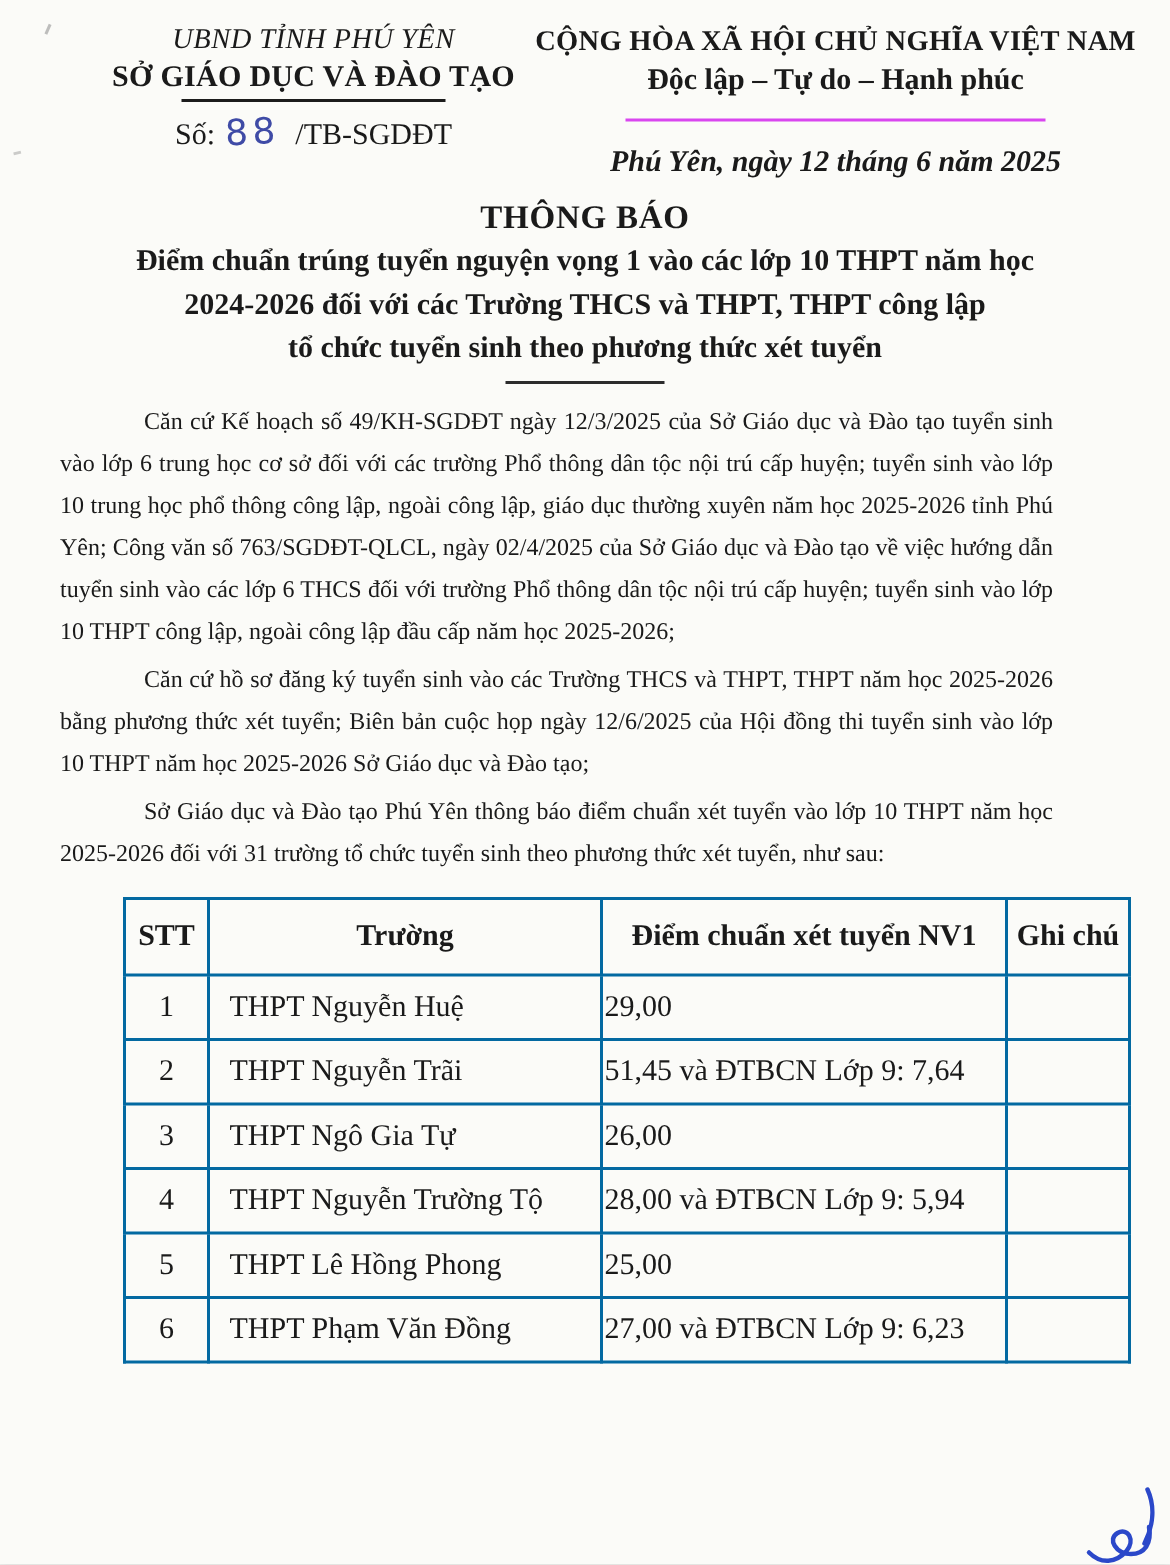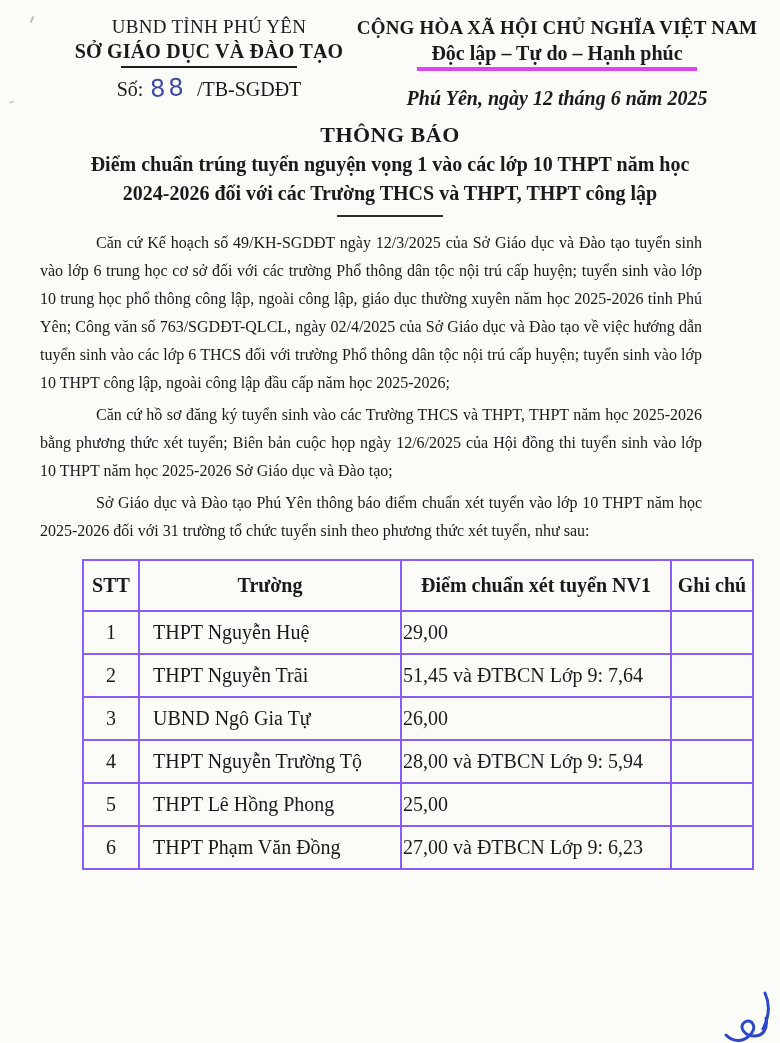--- a/index.html
+++ b/index.html
@@ -9,55 +9,55 @@
     margin:0 auto;
     background:#fbfbf8;
     font-family:"Liberation Serif", serif;
     color:#1a1a1a;
     overflow:hidden;
     box-shadow:0 0 6px rgba(0,0,0,.25);
   }
   
   .header { display:flex; padding:16px 18px 0 66px; }
   .header-left { width:286px; text-align:center; }
-  .hl-line1 { font-size:19px; letter-spacing:.3px; }
+  .hl-line1 { font-size:19px; letter-spacing:.3px;font-style:italic; }
   .hl-line2 { font-size:20px; font-weight:700; margin-top:2px; letter-spacing:.2px; }
   .hl-rule { width:176px; height:2px; background:#1c1c1c; margin:3px auto 10px; }
   .doc-number { font-size:20px; }
   .handwritten-number {
     display:inline-block;
     color:#3f4ba6;
     font-family:"DejaVu Sans", sans-serif;
     font-size:24px; line-height:20px;
     letter-spacing:3px;
     transform:rotate(-3deg);
     margin:0 10px 0 7px;
   }
   .header-right { flex:1; text-align:center; padding-top:1px; }
   .hr-country { font-size:19px; font-weight:700; letter-spacing:.2px; }
   .hr-motto {
     display:inline-block;
     font-size:20px; font-weight:700;
-    border-bottom:4px solid #d946ef;
-    padding:2px 14px 2px;
+    border-bottom:2px solid #d946ef;
+    padding:2px 14px 14px;
     margin-top:1px;
   }
   .hr-dateline { margin-top:16px; font-style:italic; font-size:20px; font-weight:600; }
   
   .title-block { text-align:center; margin-top:12px; }
   .doc-title { font-size:22px; font-weight:700; letter-spacing:.5px; }
   .doc-subtitle { font-size:20px; font-weight:700; line-height:26px; margin:3px auto 0; width:680px; }
   .title-rule { width:106px; height:2px; background:#2c2c2c; margin:9px auto 0; }
   
   .body-text { width:662px; margin:12px 0 0 40px; font-size:16px; line-height:28px; text-align:justify; }
   .body-text p { margin:0 0 4px; text-indent:56px; }
   .section-heading { font-size:20.5px; font-weight:700; margin:7px 0 0 128px; }
   
   table.scores { border-collapse:collapse; margin:14px 0 0 82px; }
-  table.scores th, table.scores td { border:2px solid #8b5cf6; font-size:20px; }
+  table.scores th, table.scores td { border:2px solid #0369a1; font-size:20px; }
   table.scores th { height:47px; font-weight:700; text-align:center; }
   table.scores td { height:39px; }
   td.cell-stt   { text-align:center; }
   td.cell-school{ text-align:left; padding-left:13px; }
   td.cell-score { }
   td.cell-note  { }
   
   .speck-1 { position:absolute; left:31px; top:16px; width:2px; height:7px; background:#8a8a8a; opacity:.55; transform:rotate(24deg); }
   .speck-2 { position:absolute; left:9px; top:101px; width:5px; height:2px; background:#909090; opacity:.45; transform:rotate(-14deg); }
   .pen-squiggle { position:absolute; right:1px; bottom:0; }
@@ -83,20 +83,21 @@
       <div class="hr-country">CỘNG HÒA XÃ HỘI CHỦ NGHĨA VIỆT NAM</div>
       <div><span class="hr-motto">Độc lập – Tự do – Hạnh phúc</span></div>
       <div class="hr-dateline">Phú Yên, ngày 12 tháng 6 năm 2025</div>
     </div>
   </div>
 
   <div class="title-block">
     <div class="doc-title">THÔNG BÁO</div>
     <div class="doc-subtitle">Điểm chuẩn trúng tuyển nguyện vọng 1 vào các lớp 10 THPT năm học</div>
     <div class="doc-subtitle">2024-2026 đối với các Trường THCS và THPT, THPT công lập</div>
+    <div class="doc-subtitle">tổ chức tuyển sinh theo phương thức xét tuyển</div>
     <div class="title-rule"></div>
   </div>
 
   <div class="body-text">
     <p>Căn cứ Kế hoạch số 49/KH-SGDĐT ngày 12/3/2025 của Sở Giáo dục và Đào tạo tuyển sinh vào lớp 6 trung học cơ sở đối với các trường Phổ thông dân tộc nội trú cấp huyện; tuyển sinh vào lớp 10 trung học phổ thông công lập, ngoài công lập, giáo dục thường xuyên năm học 2025-2026 tỉnh Phú Yên; Công văn số 763/SGDĐT-QLCL, ngày 02/4/2025 của Sở Giáo dục và Đào tạo về việc hướng dẫn tuyển sinh vào các lớp 6 THCS đối với trường Phổ thông dân tộc nội trú cấp huyện; tuyển sinh vào lớp 10 THPT công lập, ngoài công lập đầu cấp năm học 2025-2026;</p>
     <p>Căn cứ hồ sơ đăng ký tuyển sinh vào các Trường THCS và THPT, THPT năm học 2025-2026 bằng phương thức xét tuyển; Biên bản cuộc họp ngày 12/6/2025 của Hội đồng thi tuyển sinh vào lớp 10 THPT năm học 2025-2026 Sở Giáo dục và Đào tạo;</p>
     <p>Sở Giáo dục và Đào tạo Phú Yên thông báo điểm chuẩn xét tuyển vào lớp 10 THPT năm học 2025-2026 đối với 31 trường tổ chức tuyển sinh theo phương thức xét tuyển, như sau:</p>
   </div>
 
 
@@ -123,21 +124,21 @@
         <td class="cell-note"></td>
       </tr>
       <tr>
         <td class="cell-stt">2</td>
         <td class="cell-school">THPT Nguyễn Trãi</td>
         <td class="cell-score">51,45 và ĐTBCN Lớp 9: 7,64</td>
         <td class="cell-note"></td>
       </tr>
       <tr>
         <td class="cell-stt">3</td>
-        <td class="cell-school">UBND Ngô Gia Tự</td>
+        <td class="cell-school">THPT Ngô Gia Tự</td>
         <td class="cell-score">26,00</td>
         <td class="cell-note"></td>
       </tr>
       <tr>
         <td class="cell-stt">4</td>
         <td class="cell-school">THPT Nguyễn Trường Tộ</td>
         <td class="cell-score">28,00 và ĐTBCN Lớp 9: 5,94</td>
         <td class="cell-note"></td>
       </tr>
       <tr>

